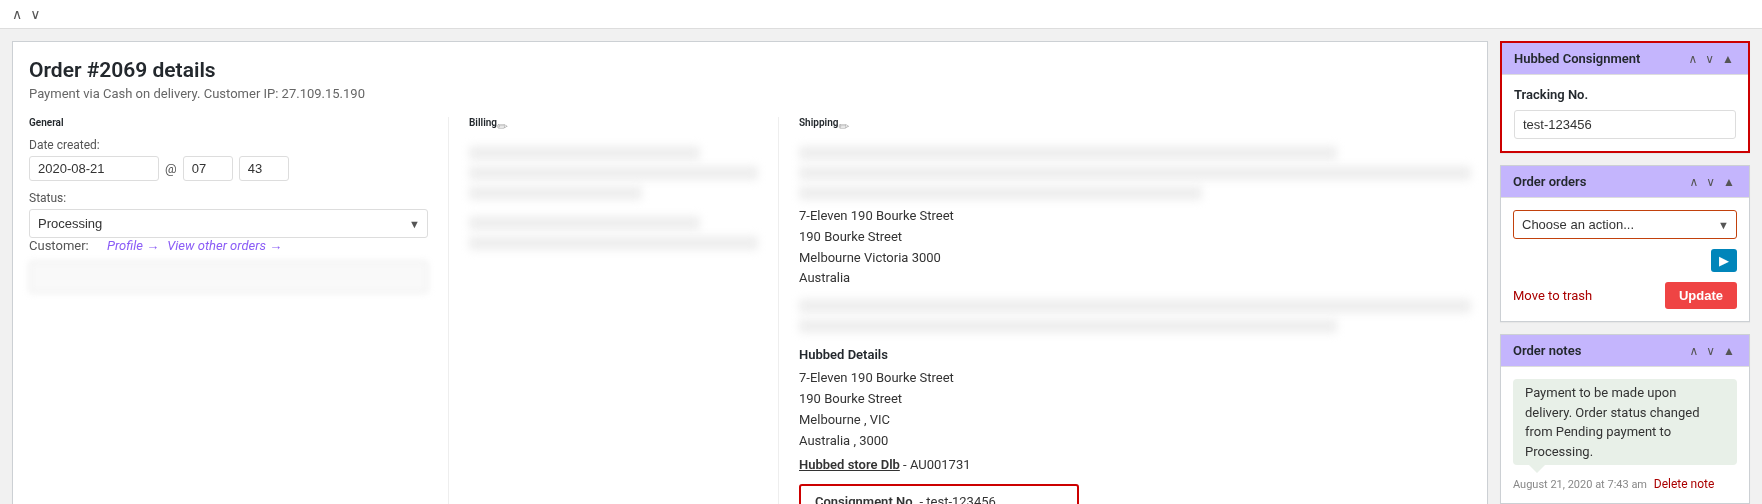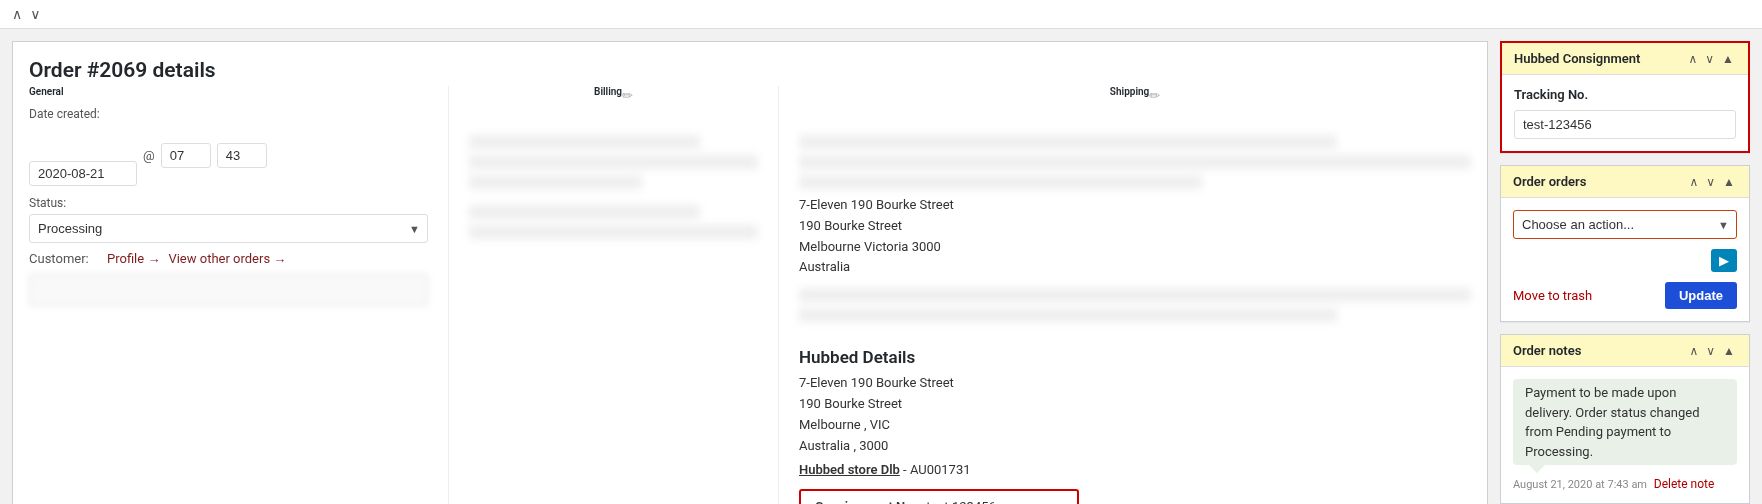--- a/index.html
+++ b/index.html
@@ -96,29 +96,29 @@
       margin-bottom: 8px;
     }
     .input-text {
       border: 1px solid #ddd;
       border-radius: 3px;
       padding: 4px 8px;
       font-size: 13px;
       color: #333;
       background: #fff;
     }
-    .input-date { width: 108px; margin-top: 36px; }
+    .input-date { width: 130px; }
     .input-time { width: 50px; }
     .field-row .at-symbol {
       color: #555;
       font-size: 13px;
     }
     .status-select-wrapper {
       position: relative;
-      margin-bottom: 8px;
+      margin-bottom: 0;
     }
     .status-select {
       width: 100%;
       border: 1px solid #ddd;
       border-radius: 3px;
       padding: 6px 8px;
       font-size: 13px;
       color: #333;
       background: #fff;
       appearance: none;
@@ -143,23 +143,24 @@
       color: #555;
       font-size: 13px;
       min-width: 70px;
     }
     .customer-links {
       display: flex;
       gap: 8px;
       font-size: 13px;
     }
     .link-blue {
-      color: #7f1d1d;
+      color: #8b5cf6;
       text-decoration: none;
       cursor: pointer;
+      font-style: italic;
     }
     .customer-input-row {
       margin-top: 4px;
     }
     .customer-blurred {
       width: 100%;
       height: 32px;
       background: #f9f9f9;
       border: 1px solid #ddd;
       border-radius: 3px;
@@ -179,35 +180,35 @@
     
     .edit-icon {
       color: #aaa;
       font-size: 13px;
       cursor: pointer;
       float: right;
       margin-top: -2px;
     }
     .section-header {
       display: flex;
-      justify-content: center;
+      justify-content: flex-start;
       align-items: center;
-      margin-bottom: 28px;
+      margin-bottom: 8px;
     }
     
     .address-line {
       font-size: 13px;
       color: #333;
       line-height: 1.6;
     }
     .hubbed-details-title {
-      font-size: 17px;
+      font-size: 13px;
       font-weight: 600;
       color: #23282d;
-      margin-top: 25px;
+      margin-top: 14px;
       margin-bottom: 6px;
     }
     .hubbed-store {
       font-size: 13px;
       color: #333;
       margin-top: 6px;
     }
     .hubbed-store strong {
       font-weight: 600;
       text-decoration: underline;
@@ -235,21 +236,21 @@
     .sidebar-panel {
       background: #fff;
       border: 1px solid #ccd0d4;
       box-shadow: 0 1px 1px rgba(0,0,0,.04);
     }
     
     .sidebar-panel.highlighted {
       border: 2px solid #c00;
     }
     .panel-header {
-      background: #fef9c3;
+      background: #c4b5fd;
       border-bottom: 1px solid #ddd;
       padding: 8px 12px;
       display: flex;
       justify-content: space-between;
       align-items: center;
     }
     .panel-header-title {
       font-size: 13px;
       font-weight: 600;
       color: #23282d;
@@ -323,21 +324,21 @@
       align-items: center;
       margin-top: 8px;
     }
     .move-to-trash {
       color: #a00;
       font-size: 13px;
       text-decoration: none;
       cursor: pointer;
     }
     .update-btn {
-      background: #1d4ed8;
+      background: #ef4444;
       color: #fff;
       border: none;
       border-radius: 3px;
       padding: 6px 14px;
       font-size: 13px;
       cursor: pointer;
       font-weight: 600;
     }
     
     .notes-bubble {
@@ -378,20 +379,21 @@
 
   <div class="top-nav">
     <span class="nav-arrow">∧</span>
     <span class="nav-arrow">∨</span>
   </div>
 
   <div class="main-content">
 
     <div class="order-panel">
       <h1 class="order-title">Order #2069 details</h1>
+      <p class="order-subtitle">Payment via Cash on delivery. Customer IP: 27.109.15.190</p>
 
       <div class="order-columns">
 
         <div class="col-general">
           <div class="section-title">General</div>
 
           <div class="field-label">Date created:</div>
           <div class="field-row">
             <input class="input-text input-date" type="text" value="2020-08-21" style="">
             <span class="at-symbol">@</span>

